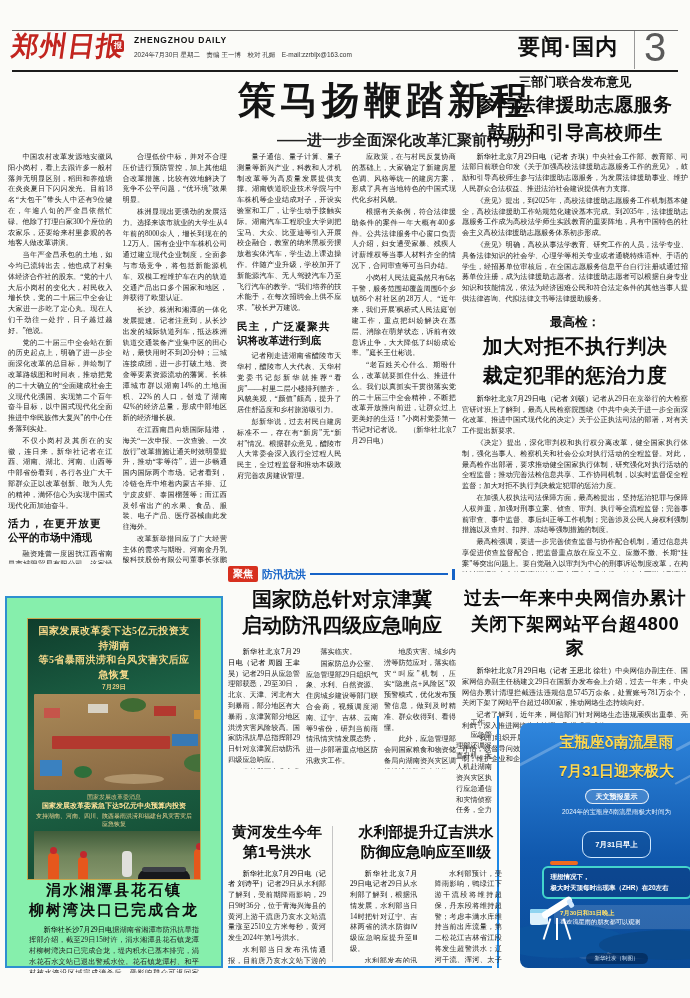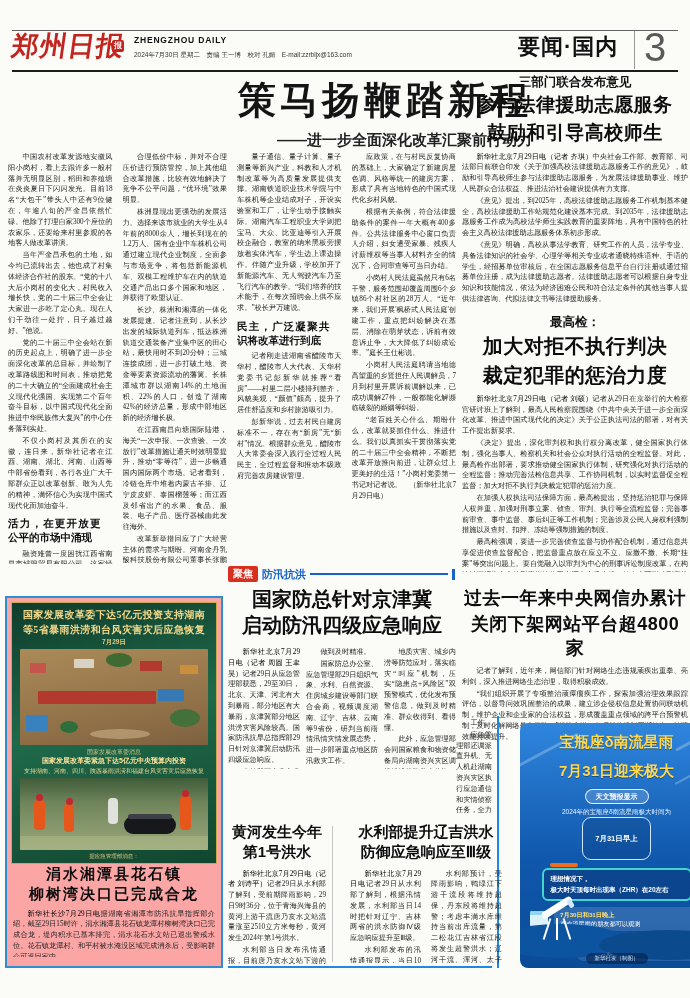--- a/index.html
+++ b/index.html
@@ -47,44 +47,44 @@
   .midcols .c{flex:1;overflow:hidden;text-align:justify}
   .midcol4{left:456px;top:718px;width:36px;height:96px;overflow:hidden;text-align:justify}
   .bluev{left:497px;top:716px;width:2px;height:252px;background:#1e88e5}
   .bluebottom{left:228px;top:966px;width:264px;height:2px;background:#1e88e5}
   
   .hh{left:228px;top:822px;width:98px}
   .bhead{text-align:center;font:800 15px/1.35 "Liberation Sans",sans-serif;color:#0d0d0d}
   .bbody{margin-top:6px;height:96px;overflow:hidden;text-align:justify}
   .graydiv{left:332px;top:826px;width:1px;height:136px;background:#c5c5c5}
   .sl{left:350px;top:822px;width:152px}
-  .slcols{display:flex;gap:10px;margin-top:6px;height:94px;overflow:hidden}
+  .slcols{display:flex;gap:17px;margin-top:6px;height:94px;overflow:hidden}
   .slcols .c{flex:1;overflow:hidden;text-align:justify}
   
-  .leftbox{left:5px;top:596px;width:218px;height:372px;border:2px solid #2e8fd0;padding:4px;background:#fca5a5}
+  .leftbox{left:5px;top:596px;width:218px;height:372px;border:2px solid #2e8fd0;padding:20px;background:#86efac}
   .poster{height:262px;background:linear-gradient(165deg,#0f3d2c,#1f6a4b 45%,#12462f);border:1px solid #caa84f;padding:5px 6px;position:relative;color:#f0d694;text-align:center;overflow:hidden}
   .ptitle{font:800 10px/1.45 "Liberation Serif",serif;color:#f5d98b;letter-spacing:.4px}
   .pdate{font:700 6.5px/1.4 "Liberation Sans",sans-serif;color:#e8cd82}
   .photo{margin:3px auto 0;width:188px;position:relative;overflow:hidden;border-radius:1px}
   .photo1{height:96px;background:linear-gradient(170deg,#ab8a58,#8f6f47 70%,#7d6140)}
   .photo2{height:72px;background:linear-gradient(180deg,#3f5c3a,#71855c 35%,#9aa87b)}
   .pcap1{margin-top:3px;font:6px/1.4 "Liberation Sans",sans-serif;color:#d9c387}
   .pcap2{font:700 7px/1.45 "Liberation Sans",sans-serif;color:#ffe39a}
   .pcap3{font:6px/1.4 "Liberation Sans",sans-serif;color:#f0d694}
   .pbot{margin-top:3px;font:5.5px/1.4 "Liberation Sans",sans-serif;color:#e2cb86}
   .jshead{text-align:center;font:800 15px/1.35 "Liberation Sans",sans-serif;letter-spacing:2px;color:#0d0d0d}
   .jsbody{margin:4px 2px 0;height:48px;overflow:hidden;text-align:justify}
   
   .astro{left:520px;top:723px;width:193px;height:245px;border-radius:8px;background:linear-gradient(180deg,#2f86dd,#1058ad 55%,#0a4b97);overflow:hidden;color:#fff;text-align:center;font-family:"Liberation Sans",sans-serif}
   .streak{position:absolute;width:70px;height:3px;background:rgba(255,255,255,.25);border-radius:2px;transform:rotate(-28deg)}
   .s1{top:26px;left:-8px}.s2{top:14px;right:-10px;width:50px}.s3{top:52px;right:6px;width:34px;height:2px}
   .atitle{position:relative;margin-top:9px;font:900 15px/1.35 "Liberation Sans",sans-serif;color:#ffd84e;text-shadow:0 1px 0 rgba(0,0,0,.3)}
   .apill{display:inline-block;margin-top:7px;padding:2px 10px;border:1px solid rgba(255,255,255,.85);background:rgba(255,255,255,.16);border-radius:10px;font:700 7px/1.3 "Liberation Sans",sans-serif}
   .aline{margin-top:3px;font:6.5px/1.4 "Liberation Sans",sans-serif;color:#eaf4ff}
-  .apill2{display:inline-block;margin-top:1px;padding:16px 12px;border:1px solid #cfe8ff;border-radius:9px;font:700 7.5px/1.3 "Liberation Sans",sans-serif;background:rgba(10,60,120,.3)}
+  .apill2{display:inline-block;margin-top:15px;padding:8px 12px;border:1px solid #cfe8ff;border-radius:9px;font:700 7.5px/1.3 "Liberation Sans",sans-serif;background:rgba(10,60,120,.3)}
   .ahl{position:relative;margin:8px auto 0;width:150px;border:2px solid #43d5cc;border-radius:6px;background:rgba(8,52,110,.45);padding:4px 7px;text-align:left;font:700 6.5px/1.55 "Liberation Sans",sans-serif}
   .ahl::before{content:"";position:absolute;top:-7px;left:6px;width:28px;height:4px;background:#f06b1f;border-radius:2px}
   .arow{display:flex;margin:6px 10px 0;gap:6px;align-items:center;text-align:left}
   .cal{width:18px;height:16px;background:#ddf1fb;border-radius:2px;position:relative;flex:none}
   .cal::before{content:"";position:absolute;top:0;left:0;right:0;height:4px;background:#8fd4f0;border-radius:2px 2px 0 0}
   .bubble{flex:1;background:rgba(255,255,255,.14);border-radius:8px;padding:3px 6px;font:6.2px/1.5 "Liberation Sans",sans-serif}
   .bub-hi{color:#ffe06a;font-weight:700;display:block}
   .bubble2{position:relative;margin:5px 10px 0 56px;background:rgba(255,255,255,.12);border-radius:8px;padding:3px 6px;font:6.2px/1.5 "Liberation Sans",sans-serif;text-align:left}
   .hill1{position:absolute;bottom:10px;left:-24px;width:130px;height:34px;background:#0c549f;border-radius:50%}
   .hill2{position:absolute;bottom:8px;right:-26px;width:140px;height:30px;background:#0b4a8d;border-radius:50%}
@@ -135,21 +135,20 @@
     <div class="mcol">
         <div class="para">量子通信、量子计算、量子测量等新兴产业，科教和人才机制改革等为高质量发展提供支撑。湖南铁道职业技术学院与中车株机等企业结成对子，开设实验室和工厂，让学生动手接触实际。湖南汽车工程职业大学则把宝马、大众、比亚迪等引入开展校企融合，教室的纳米黑板旁摆放着实体汽车，学生边上课边操作。伴随产业升级，学校加开了新能源汽车、无人驾驶汽车乃至飞行汽车的教学。“我们培养的技术能手，在每次招聘会上供不应求。”校长尹万建说。</div>
         <div class="subhead">民主，广泛凝聚共识将改革进行到底</div>
         <div class="para">记者刚走进湖南省醴陵市天华村，醴陵市人大代表、天华村党委书记彭新华就推荐“看房”——村里二层小楼排列整齐，风貌美观，“颜值”颇高，提升了居住舒适度和乡村旅游吸引力。</div>
         <div class="para">彭新华说，过去村民自建房标准不一，存在有“新房”无“新村”情况。根据群众意见，醴陵市人大常委会深入践行全过程人民民主，全过程监督和推动本级政府完善农房建设管理。</div>
       </div>
     <div class="mcol">
         <div class="para">应政策，在与村民反复协商的基础上，大家确定了新建房屋色调、风格等统一的建房方案，形成了具有当地特色的中国式现代化乡村风貌。</div>
         <div class="para">根据有关条例，符合法律援助条件的案件一年大概有400多件。公共法律服务中心窗口负责人介绍，妇女遭受家暴、残疾人讨薪维权等当事人材料齐全的情况下，合同审查等可当日办结。</div>
         <div class="para">小岗村人民法庭虽然只有6名干警，服务范围却覆盖周围6个乡镇86个村社区的28万人。“近年来，我们开展'枫桥式人民法庭'创建工作，重点把纠纷解决在基层、消除在萌芽状态，诉前有效息诉止争，大大降低了纠纷成讼率。”庭长王仕彬说。</div>
-        <div class="para">小岗村人民法庭聘请当地德高望重的乡贤担任人民调解员，7月到村里开展诉前调解以来，已成功调解27件，一般都能化解濒临破裂的婚姻等纠纷。</div>
         <div class="para">“老百姓关心什么、期盼什么，改革就要抓住什么、推进什么。我们以真抓实干贯彻落实党的二十届三中全会精神，不断把改革开放推向前进，让群众过上更美好的生活！”小岗村党委第一书记对记者说。　（新华社北京7月29日电）</div>
       </div>
   </div>
 
   <div class="abs sidebar">
     <div class="kicker">三部门联合发布意见</div>
     <div class="ahead">参与法律援助志愿服务</div>
     <div class="ahead">鼓励和引导高校师生</div>
     <div class="abody gap1">
         <div class="para"><span class="lead">新华社北京7月29日电（记者 齐琪）</span>中央社会工作部、教育部、司法部日前联合印发《关于加强高校法律援助志愿服务工作的意见》，鼓励和引导高校师生参与法律援助志愿服务，为发展法律援助事业、维护人民群众合法权益、推进法治社会建设提供有力支撑。</div>
@@ -163,20 +162,21 @@
     <div class="abody gap2">
         <div class="para"><span class="lead">新华社北京7月29日电（记者 刘硕）</span>记者从29日在京举行的大检察官研讨班上了解到，最高人民检察院围绕《中共中央关于进一步全面深化改革、推进中国式现代化的决定》关于公正执法司法的部署，对有关工作提出新要求。</div>
         <div class="para">《决定》提出，深化审判权和执行权分离改革，健全国家执行体制，强化当事人、检察机关和社会公众对执行活动的全程监督。对此，最高检作出部署，要求推动健全国家执行体制，研究强化对执行活动的全程监督；推动完善法检信息共享、工作协同机制，以实时监督促全程监督；加大对拒不执行判决裁定犯罪的惩治力度。</div>
         <div class="para">在加强人权执法司法保障方面，最高检提出，坚持惩治犯罪与保障人权并重，加强对刑事立案、侦查、审判、执行等全流程监督；完善事前审查、事中监督、事后纠正等工作机制；完善涉及公民人身权利强制措施以及查封、扣押、冻结等强制措施的制度。</div>
         <div class="para">最高检强调，要进一步完善侦查监督与协作配合机制，通过信息共享促进侦查监督配合，把监督重点放在应立不立、应撤不撤、长期“挂案”等突出问题上。要自觉融入以审判为中心的刑事诉讼制度改革，在构建以证据为中心的刑事指控体系上迈出实质步伐；健全上下联动刑事抗诉工作机制；完善“派驻+巡回+科技”刑罚执行和监管活动监督机制，着力推进刑事案件律师辩护全覆盖，加强律师执业权利保障，切实维护执法司法公正。</div>
       </div>
     <div class="sp10"></div>
     <div class="ahead sz18">过去一年来中央网信办累计</div>
     <div class="ahead sz18">关闭下架网站平台超4800家</div>
     <div class="abody gap3">
+        <div class="para"><span class="lead">新华社北京7月29日电（记者 王思北 徐壮）</span>中央网信办副主任、国家网信办副主任杨建文29日在国新办发布会上介绍，过去一年来，中央网信办累计清理拦截违法违规信息5745万余条，处置账号781万余个，关闭下架了网站平台超过4800家，推动网络生态持续向好。</div>
         <div class="para">记者了解到，近年来，网信部门针对网络生态违规顽疾出重拳、亮利剑，深入推进网络生态治理，取得积极成效。</div>
         <div class="para">“我们组织开展了专项整治顽瘴痼疾工作，探索加强治理效果跟踪评估，以督导问效巩固整治的成果，建立涉企侵权信息处置协同联动机制，维护企业和企业家的合法权益，形成覆盖重点领域的跨平台预警机制，及时化解网络暴力风险。”杨建文说，各项长效机制不断健全，治理效能持续提升。</div>
       </div>
   </div>
 
   <div class="abs focus">
     <span class="chip">聚焦</span>
     <span class="ftext">防汛抗洪</span>
     <span class="fline"></span>
     <span class="fbar"></span>
@@ -184,21 +184,21 @@
 
   <div class="abs mid">
     <div class="midhead">国家防总针对京津冀</div>
     <div class="midhead">启动防汛四级应急响应</div>
     <div class="midcols">
       <div class="c">
           <div class="para"><span class="lead">新华社北京7月29日电（记者 周圆 王聿昊）</span>记者29日从应急管理部获悉，29至30日，北京、天津、河北有大到暴雨，部分地区有大暴雨，京津冀部分地区洪涝灾害风险较高。国家防汛抗旱总指挥部29日针对京津冀启动防汛四级应急响应。</div>
           <div class="para">当前我国南北方多地正处暴雨和洪涝灾害，防汛救灾形势严峻复杂。据气象预报，未来三天，华南南部、云南、湖南西北部、重庆、陕西及华北、东北地区等地仍</div>
         </div>
       <div class="c">
-          <div class="para">做到及时精准。</div>
+          <div class="para">落实临灾。</div>
           <div class="para">国家防总办公室、应急管理部29日组织气象、水利、自然资源、住房城乡建设等部门联合会商，视频调度湖南、辽宁、吉林、云南等9省份，研判当前雨情汛情灾情发展态势，进一步部署重点地区防汛救灾工作。</div>
           <div class="para">应急管理部有关负责人在会商中指出，各级防指要加强滚动会商研判，将抗御流域性洪水作为当前工作的重中之重，强化巡查防守，确保各类险情抢早、抢小、抢住，要坚决做好中小河流洪水、中小水库出险、山洪</div>
         </div>
       <div class="c">
           <div class="para">地质灾害、城乡内涝等防范应对，落实临灾“叫应”机制，压实“隐患点+风险区”双预警模式，优化发布预警信息，做到及时精准、群众收得到、看得懂。</div>
           <div class="para">此外，应急管理部会同国家粮食和物资储备局向湖南资兴灾区调拨排涝抢险救灾物资，会同工业和信息化部向辽宁紧急调运高性能模块、折叠式金属围板等共641万元的中央应急物资，支持地方做好防汛抢险救灾</div>
         </div>
     </div>
   </div>
   <div class="abs midcol4">

